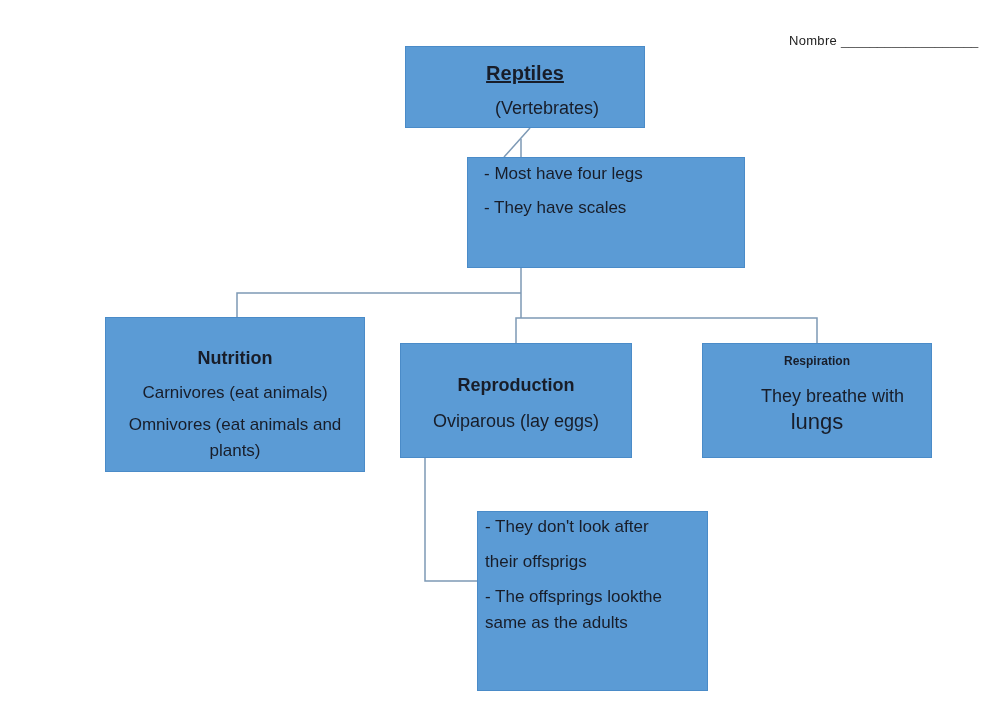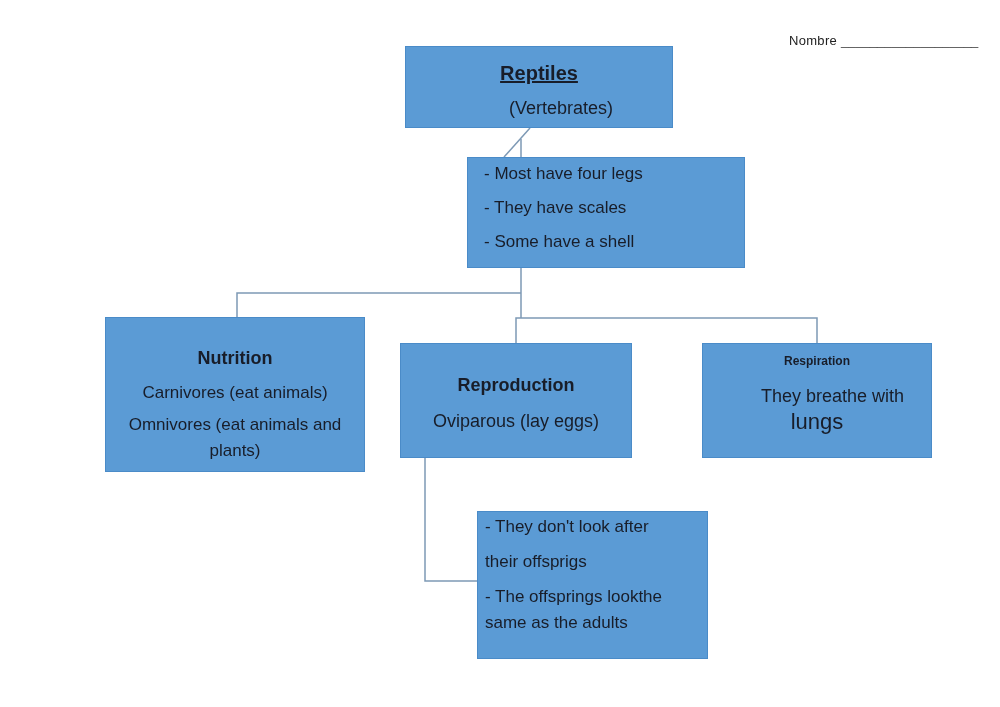--- a/index.html
+++ b/index.html
@@ -50,26 +50,26 @@
     background: var(--box-fill, #5b9bd5);
     border: 1px solid var(--box-border, #4a8bc8);
     box-sizing: border-box;
     font-size: 17px;
     line-height: 26px;
   }
   .node .line { white-space: nowrap; }
   .center { text-align: center; }
   .bold { font-weight: bold; }
 
-  #box-reptiles   { left: 405px; top: 46px;  width: 268px; height: 82px; }
+  #box-reptiles   { left: 405px; top: 46px;  width: 240px; height: 82px; }
   #box-traits     { left: 467px; top: 157px; width: 278px; height: 111px; padding-left: 16px; }
   #box-nutrition  { left: 105px; top: 317px; width: 260px; height: 155px; }
   #box-reproduction { left: 400px; top: 343px; width: 232px; height: 115px; }
   #box-respiration  { left: 702px; top: 343px; width: 230px; height: 115px; }
-  #box-offspring  { left: 477px; top: 511px; width: 231px; height: 148px; padding-left: 7px; }
+  #box-offspring  { left: 477px; top: 511px; width: 231px; height: 180px; padding-left: 7px; }
 
   
   #box-reptiles .title   { margin-top: 13px; font-size: 20px; font-weight: bold; text-decoration: underline; }
   #box-reptiles .subtitle{ margin-top: 9px; font-size: 18px; padding-left: 44px; }
 
   #box-traits .line-0 { margin-top: 3px; }
   #box-traits .line-1 { margin-top: 8px; }
   #box-traits .line-2 { margin-top: 8px; }
 
   #box-nutrition .title  { margin-top: 27px; font-size: 18px; }
@@ -109,21 +109,20 @@
   </svg>
 
   <div id="box-reptiles" class="node center">
     <div class="line title">Reptiles</div>
     <div class="line subtitle">(Vertebrates)</div>
   </div>
 
   <div id="box-traits" class="node">
     <div class="line line-0">- Most have four legs</div>
     <div class="line line-1">- They have scales</div>
-    <div class="line line-2">- Some have a shell</div>
   </div>
 
   <div id="box-nutrition" class="node center">
     <div class="line title bold">Nutrition</div>
     <div class="line line-0">Carnivores (eat animals)</div>
     <div class="line line-1">Omnivores (eat animals and</div>
     <div class="line line-2">plants)</div>
   </div>
 
   <div id="box-reproduction" class="node center">

